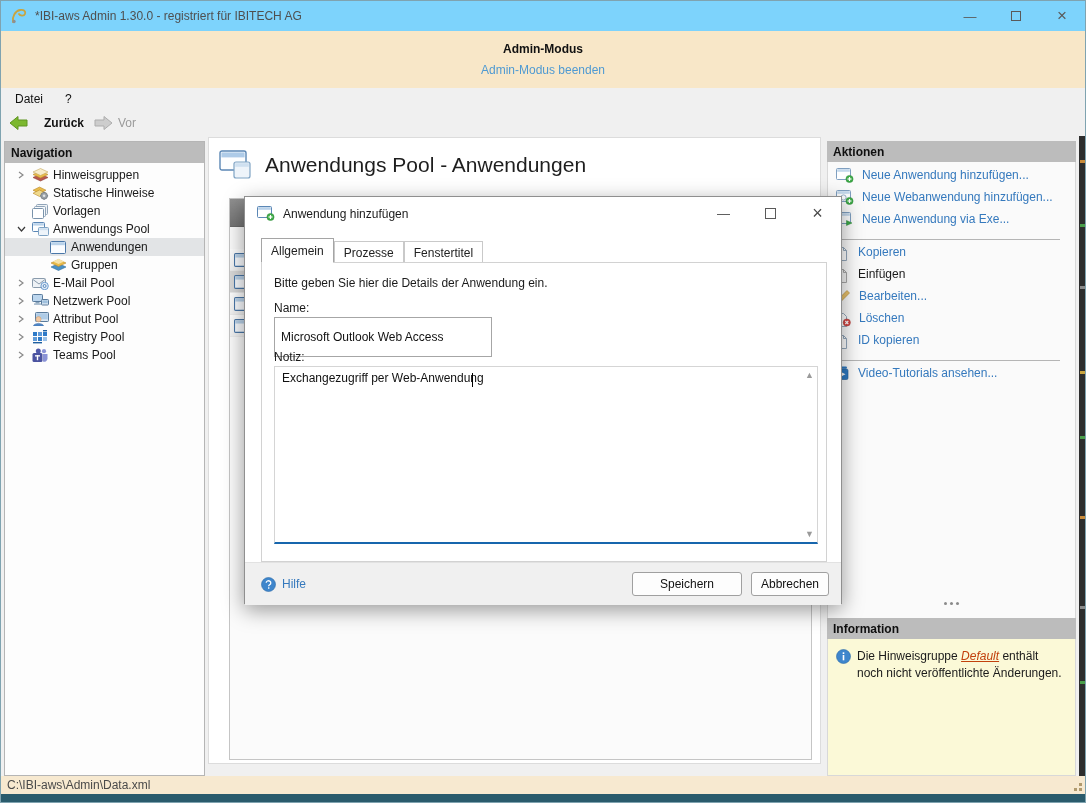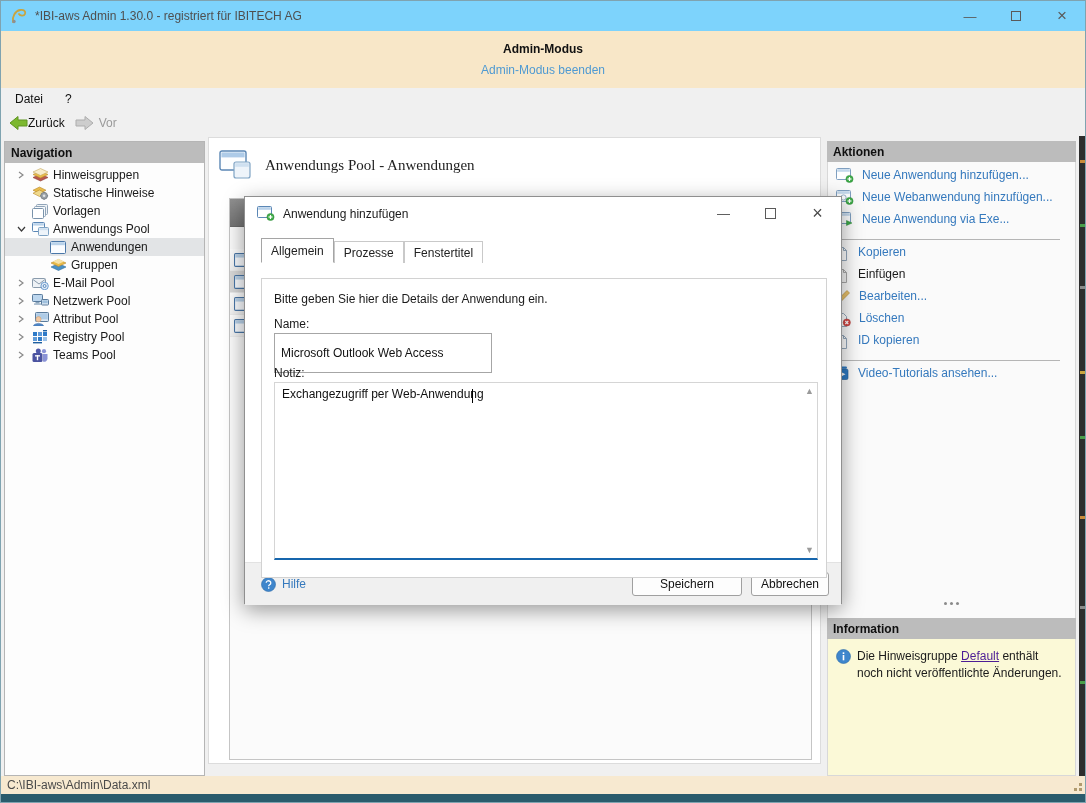--- a/index.html
+++ b/index.html
@@ -23,41 +23,41 @@
             display:flex; flex-direction:column; align-items:center; padding-top:11px; gap:7px; }
   .banner-title { font-weight:bold; color:#111; }
   .banner-link { color:#4f9ad2; cursor:pointer; }
 
   
   .menubar { position:absolute; left:0; top:87px; width:100%; height:22px; background:#f0f0f0;
              display:flex; align-items:center; gap:22px; padding-left:14px; }
   .menu-item { color:#111; }
   .toolbar { position:absolute; left:0; top:109px; width:100%; height:26px; background:#f0f0f0;
              display:flex; align-items:center; padding-left:8px; }
-  .tb-back-label { font-weight:normal; color:#111; margin:0 10px 0 0; }
+  .tb-back-label { font-weight:bold; color:#111; margin:0 10px 0 16px; }
   .tb-fwd-label { color:#9a9a9a; margin-left:5px; }
 
   
   .nav-panel { position:absolute; left:3px; top:140px; width:201px; height:635px;
                background:#fdfdfd; border:1px solid #b5b5b5; }
   .hdr { background:#bcbcbc; font-weight:bold; color:#0f0f0f; height:21px;
          display:flex; align-items:center; padding-left:6px; }
   .tree { padding-top:3px; }
   .trow { height:18px; display:flex; align-items:center; cursor:default; }
   .trow .chev { width:16px; margin-left:8px; display:flex; justify-content:center; }
   .trow .ticon { width:22px; display:flex; justify-content:center; }
   .trow.child .chev { margin-left:26px; }
   .trow .tlabel { margin-left:2px; white-space:nowrap; }
   .trow.selected { background:#e2e4e6; }
 
   
   .main-panel { position:absolute; left:207px; top:136px; width:613px; height:627px;
                 background:#ffffff; border:1px solid #dcdcdc; }
   .main-header { position:absolute; left:10px; top:12px; display:flex; align-items:center; gap:12px; }
-  .main-title { font-size:15px; color:#1e1e1e;font-family:Liberation Serif, serif; }
+  .main-title { font-size:21px; color:#1e1e1e; }
   .list-box { position:absolute; left:20px; top:60px; width:583px; height:562px;
               border:1px solid #c5c5c5; background:#fbfbfb; overflow:hidden; }
   .list-header { height:28px; background:linear-gradient(#8f8f8f,#757575); border-bottom:1px solid #6a6a6a; }
   .list-row { height:22px; display:flex; align-items:center; padding-left:4px;
               border-bottom:1px solid #ececec; background:linear-gradient(#ffffff,#f2f2f2); }
   .list-row.selected { background:#d9d9d9; }
 
   
   .right-col { position:absolute; left:826px; top:140px; width:249px; height:635px; }
   .actions-body { position:absolute; left:0; top:21px; width:100%; height:574px; background:#fafafa;
@@ -69,21 +69,21 @@
   .asep { height:1px; background:#b5b5b5; margin:5px 15px 5px 0; }
   .splitter { position:absolute; left:0; top:456px; width:100%; height:12px;
               display:flex; align-items:center; justify-content:center; }
   .splitter .dots { width:3px; height:3px; border-radius:50%; background:#8a8a8a;
                     box-shadow:6px 0 0 #8a8a8a, 12px 0 0 #8a8a8a; margin-right:12px; }
   .info-hdr { position:absolute; left:0; top:477px; width:100%; }
   .info-body { position:absolute; left:0; top:498px; width:100%; height:137px; background:#fbf9d7;
                border:1px solid #d8d8d8; border-top:none; padding:9px 8px 0 8px;
                display:flex; gap:6px; }
   .info-text { line-height:1.45; width:210px; }
-  .info-link { color:#4c1d95; text-decoration:underline; cursor:pointer; }
+  .info-link { color:#c2410c; text-decoration:underline; cursor:pointer;font-style:italic; }
 
   
   .edge-strip { position:absolute; left:1078px; top:135px; width:8px; height:658px; background:#2d2d2d; }
   .speck { position:absolute; left:1px; width:6px; height:3px; }
 
   
   .statusbar { position:absolute; left:0; top:775px; width:100%; height:18px; background:#f7e9d0;
                display:flex; align-items:center; padding-left:6px; color:#4a4a4a; }
   .grip { position:absolute; right:3px; bottom:3px; width:3px; height:3px; background:#b09a6e;
           box-shadow:-5px 0 0 #b09a6e, 0 -5px 0 #b09a6e; }
@@ -97,21 +97,21 @@
   .dlg-controls { position:absolute; right:0; top:0; height:33px; display:flex; }
   .dlg-wc { width:47px; height:33px; display:flex; align-items:center; justify-content:center;
             color:#4a4a4a; font-size:13px; }
   .dlg-wc .maxbox { width:11px; height:11px; }
   .dlg-wc.close { font-size:18px; }
   .dlg-tabs { position:absolute; left:16px; top:41px; display:flex; align-items:flex-end; }
   .tab { height:22px; padding:0 9px; display:flex; align-items:center; border:1px solid #c9c9c9;
          border-bottom:none; background:#ffffff; color:#222; cursor:pointer; margin-right:0; }
   .tab.active { height:25px; border:1px solid #a5a5a5; border-bottom:1px solid #ffffff;
                 position:relative; z-index:3; }
-  .dlg-content { position:absolute; left:16px; top:81px; width:566px; height:300px;
+  .dlg-content { position:absolute; left:16px; top:65px; width:566px; height:300px;
                  border:1px solid #d2d2d2; background:#ffffff; z-index:2; }
   .dlg-desc { position:absolute; left:12px; top:13px; color:#1a1a1a; }
   .dlg-label-name { position:absolute; left:12px; top:38px; }
   .dlg-input { position:absolute; left:12px; top:54px; width:218px; height:40px;
                border:1px solid #a6a6a6; padding:0 6px; font:inherit; color:#111; background:#fff; }
   .dlg-label-notiz { position:absolute; left:12px; top:87px; }
   .ta-wrap { position:absolute; left:12px; top:103px; width:544px; height:178px;
              border:1px solid #d5d5d5; border-bottom:2px solid #1766ad; background:#fff; }
   .ta-wrap textarea { position:absolute; inset:0; width:100%; height:100%; border:none; resize:none;
                       font:inherit; padding:4px 20px 4px 7px; color:#111; outline:none; overflow:hidden; }

